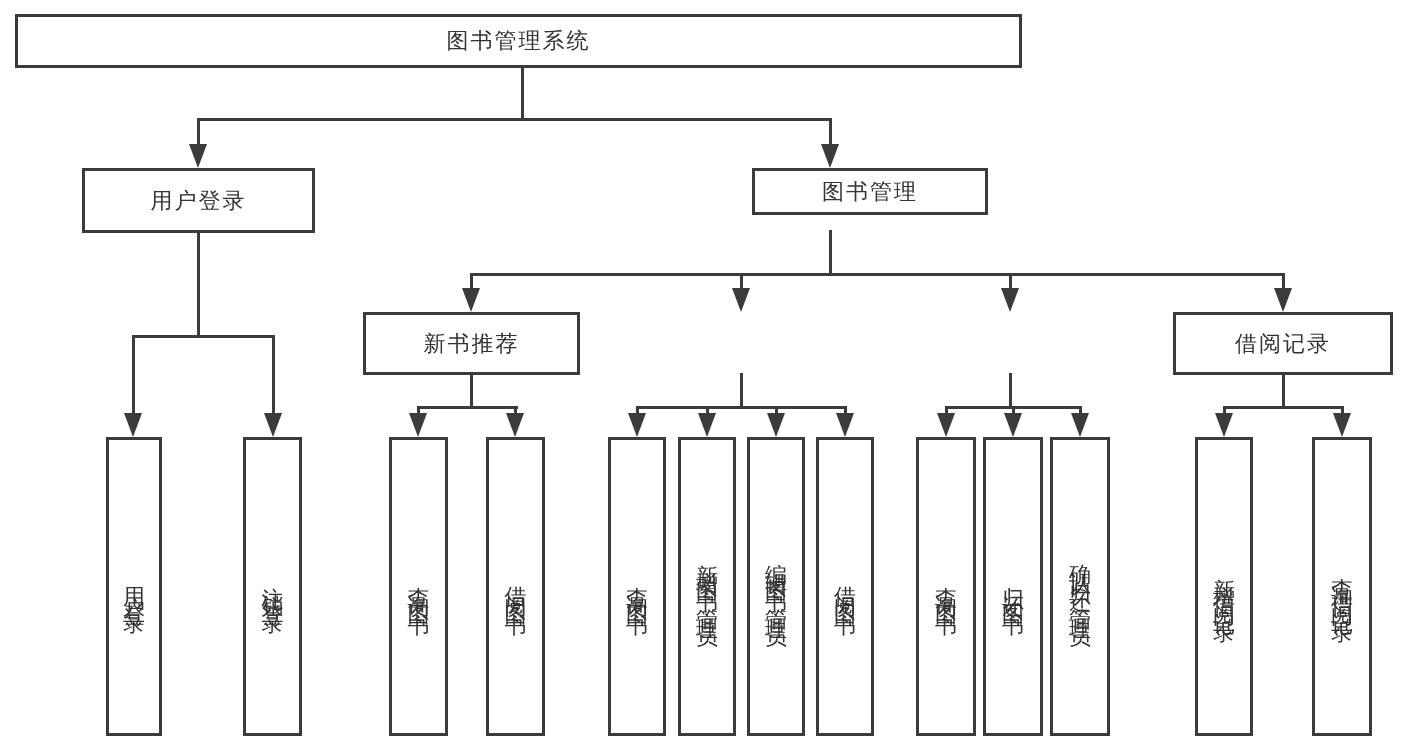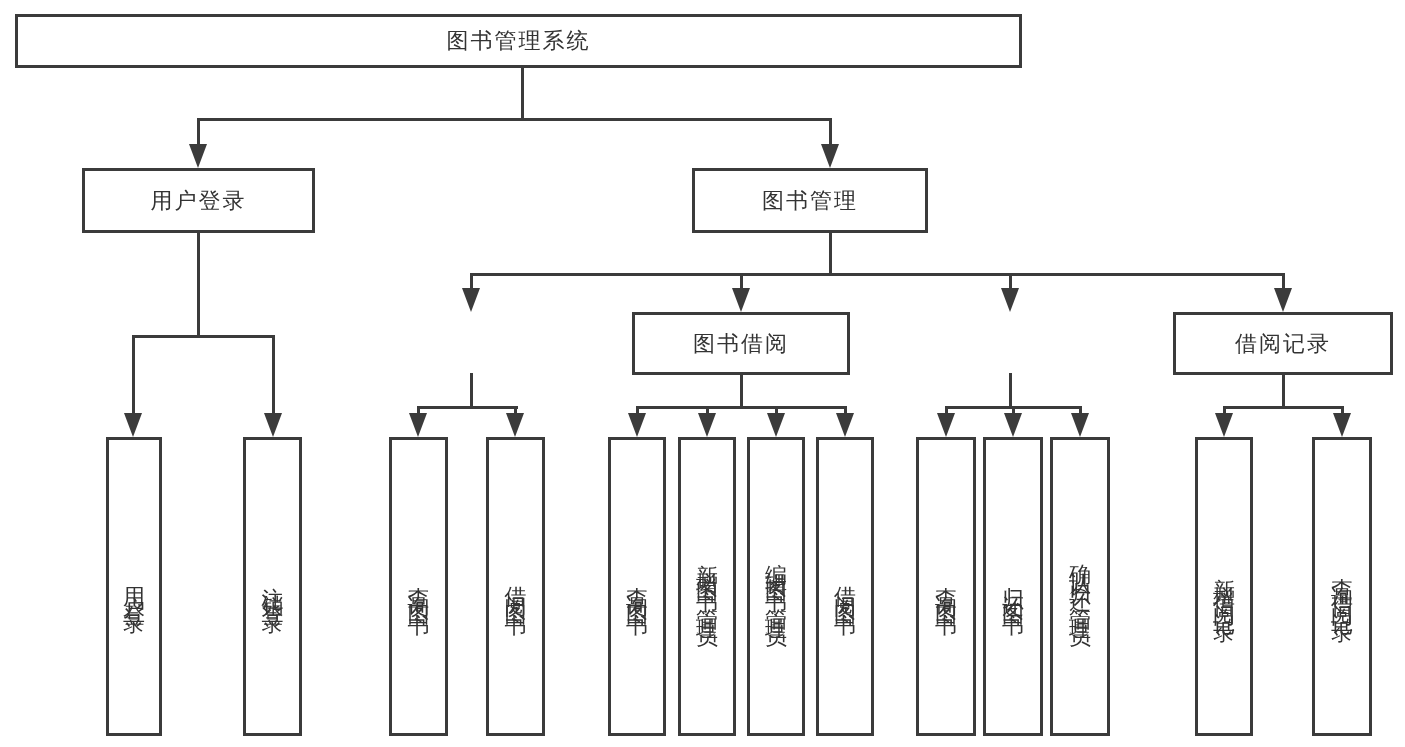--- a/index.html
+++ b/index.html
@@ -24,23 +24,23 @@
              color:var(--watermark);white-space:nowrap;}
 </style>
 </head>
 <body>
 
 <div id="canvas">
 
   <div class="box hbox" style="left:15px;top:14px;width:1007px;height:54px">图书管理系统</div>
 
   <div class="box hbox" style="left:82px;top:168px;width:233px;height:65px">用户登录</div>
-  <div class="box hbox" style="left:692px;top:168px;width:236px;height:65px">图书管理</div>
+  <div class="box hbox" style="left:752px;top:168px;width:236px;height:47px">图书管理</div>
 
-  <div class="box hbox" style="left:632px;top:312px;width:218px;height:63px">图书借阅</div>
+  <div class="box hbox" style="left:363px;top:312px;width:217px;height:63px">新书推荐</div>
   <div class="box hbox" style="left:1173px;top:312px;width:220px;height:63px">借阅记录</div>
 
   <div class="box vbox" style="left:106px;top:437px;width:56px;height:299px">
     <span class="vlabel">用户登录</span>
   </div>
   <div class="box vbox" style="left:243px;top:437px;width:59px;height:299px">
     <span class="vlabel">注销登录</span>
   </div>
 
   <div class="box vbox" style="left:389px;top:437px;width:59px;height:299px">

